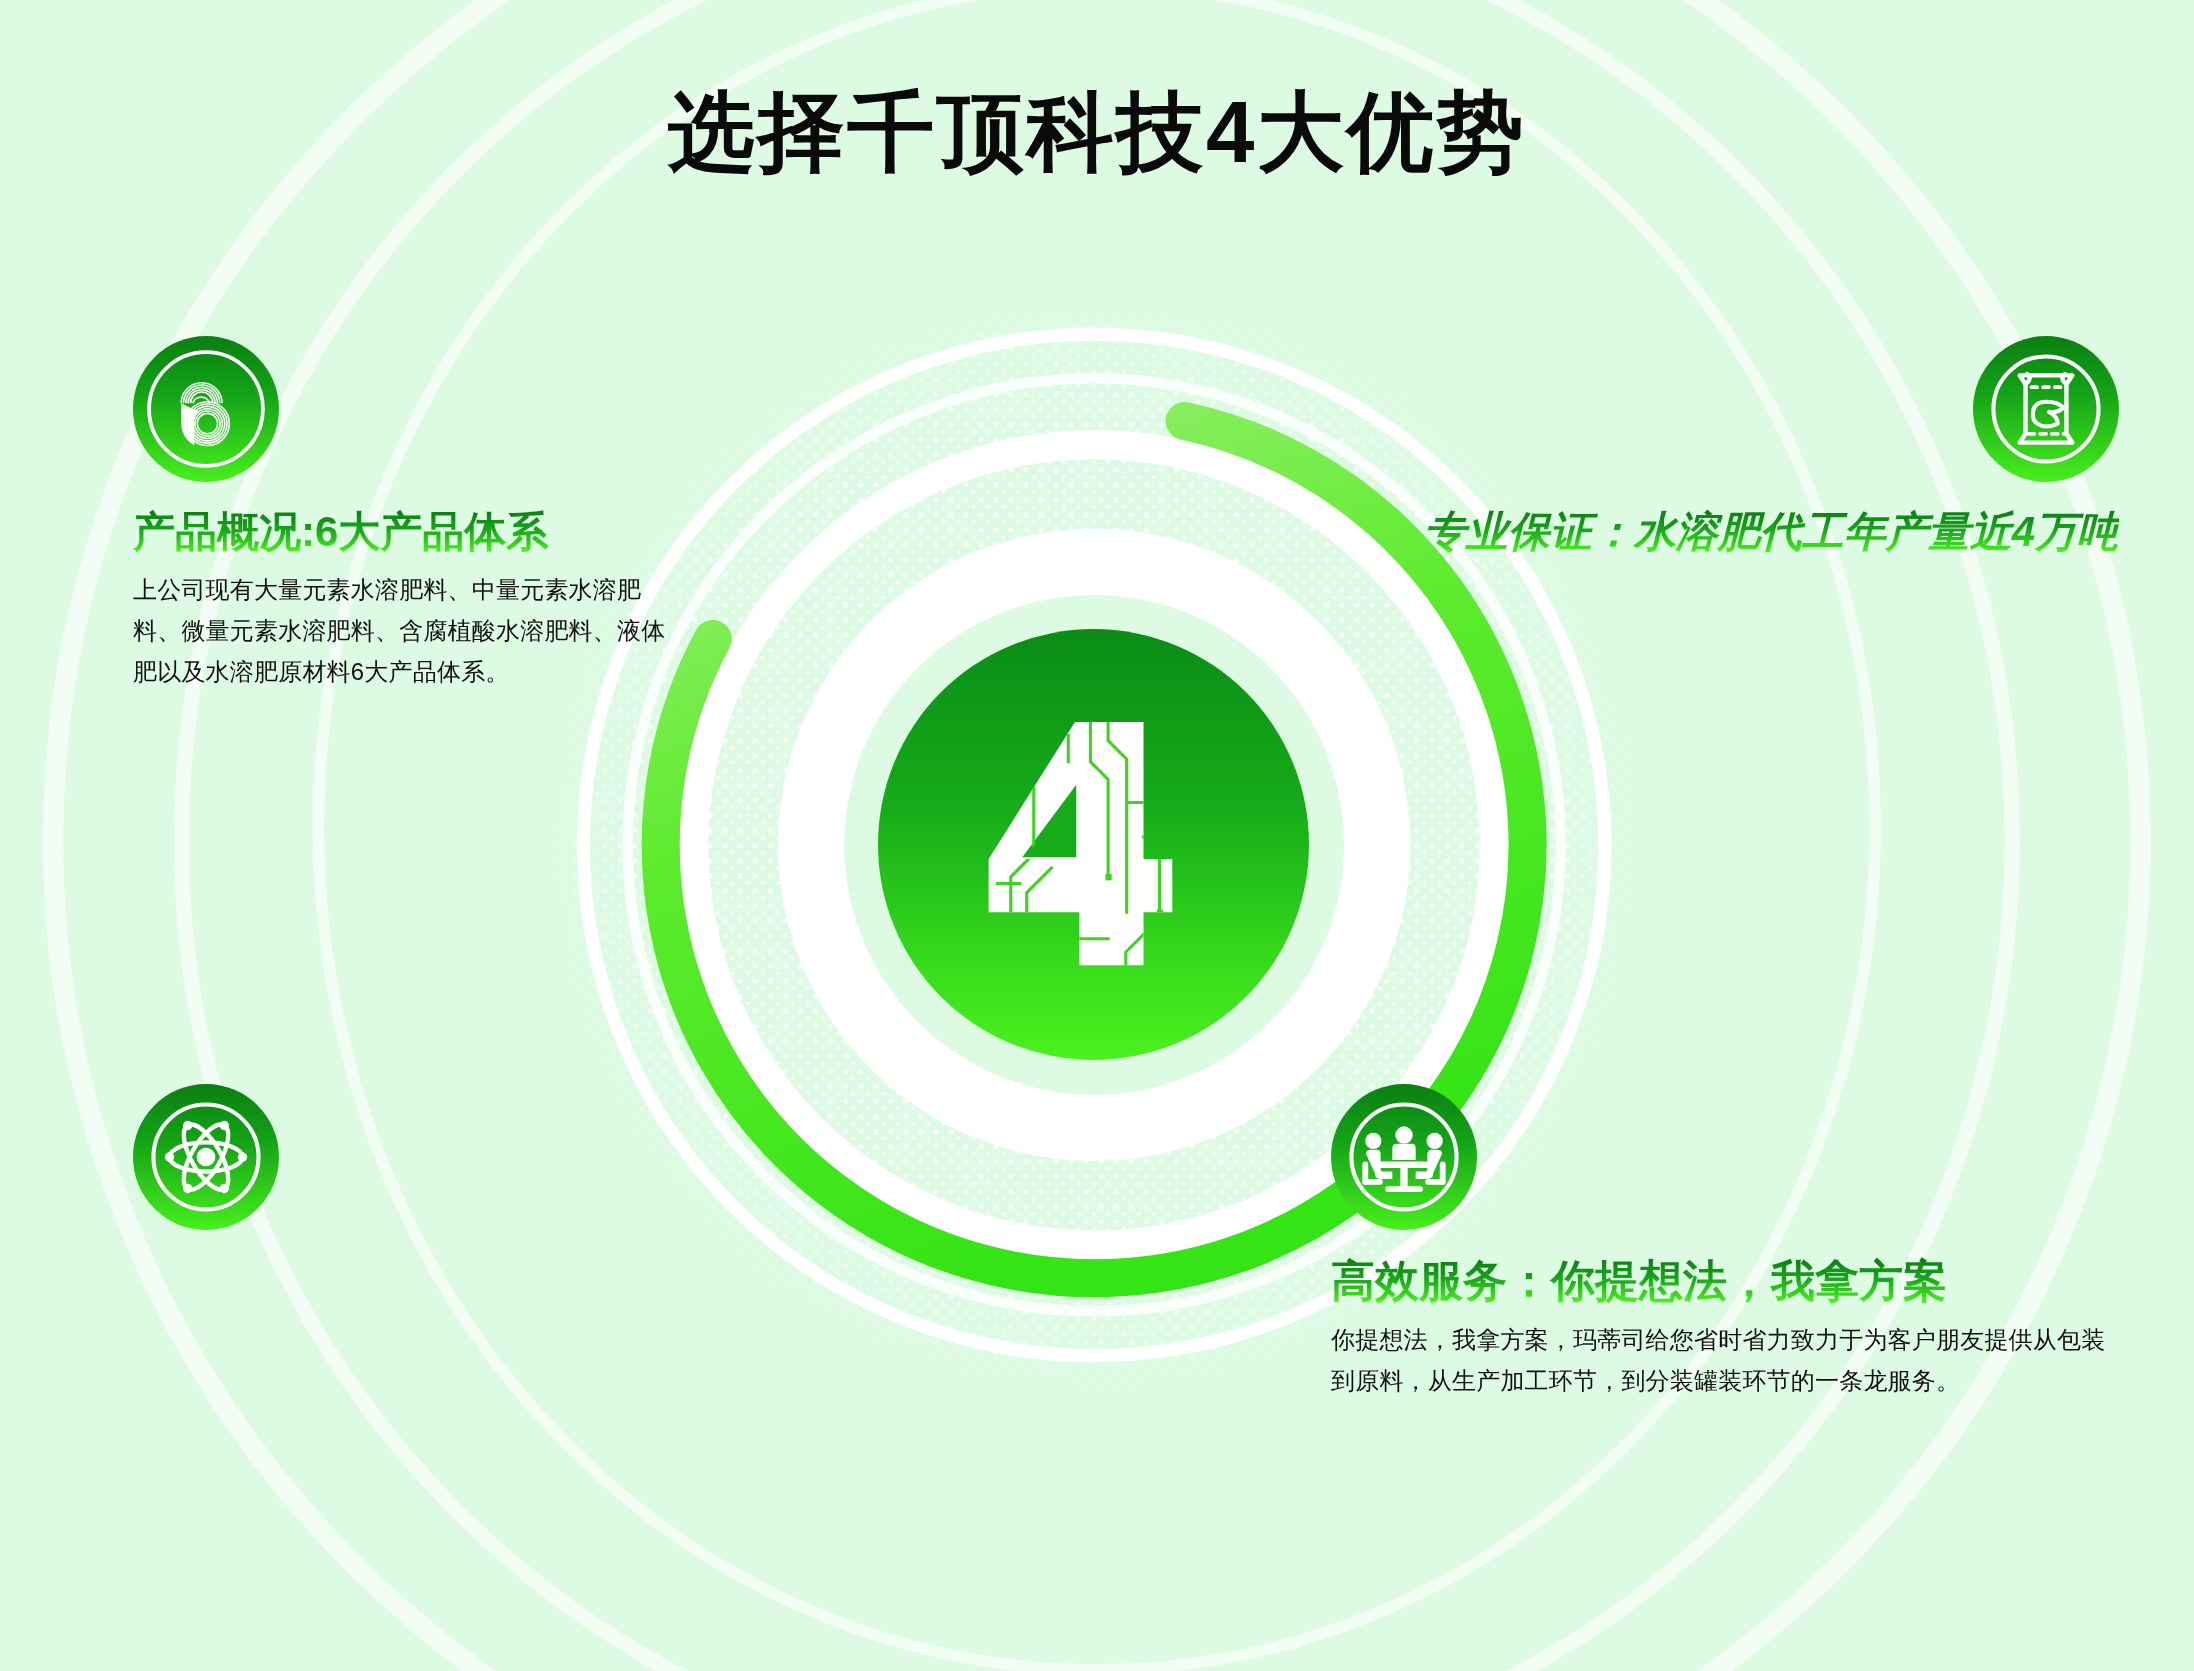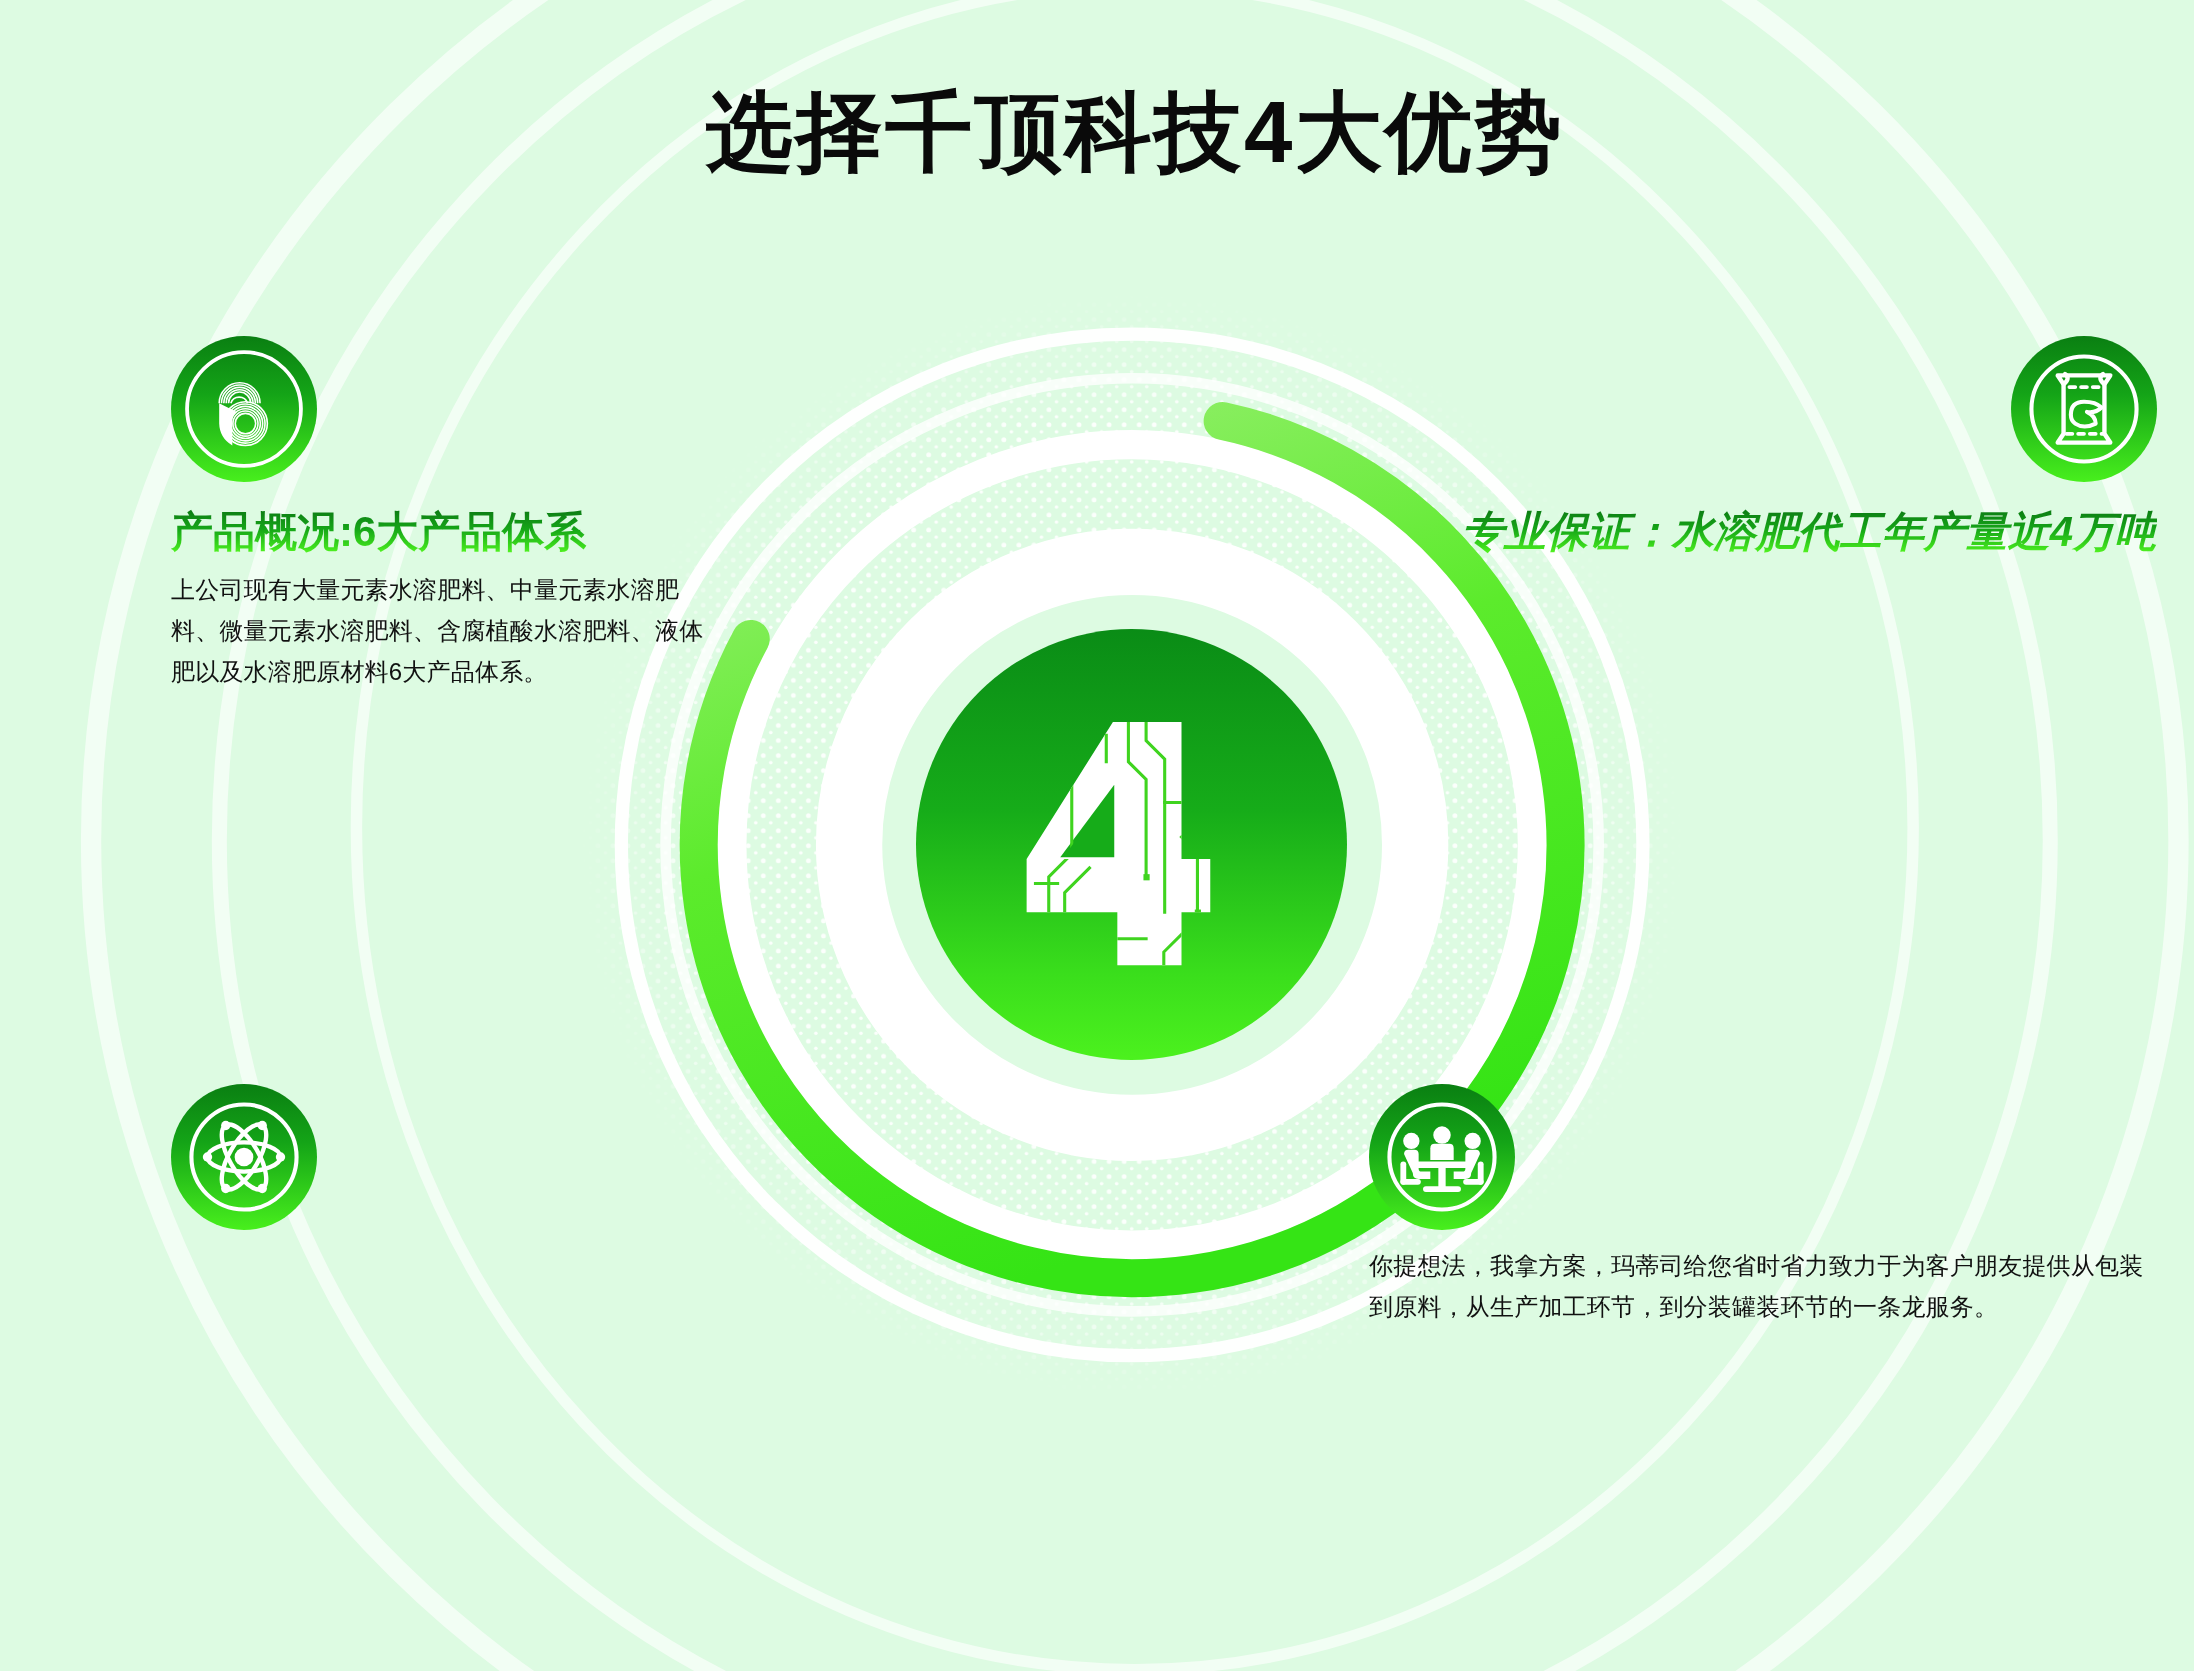--- a/index.html
+++ b/index.html
@@ -2,21 +2,21 @@
 <html style="font-size:7px"><head>
 <meta charset="utf-8">
 <style>
   html,body{margin:0;padding:0;}
   body{
     width:2194px;height:1672px;
     background:#ddfbe2;
     font-family:"Liberation Sans","DejaVu Sans",sans-serif;
     overflow:hidden;position:relative;
   }
-  .stage{position:absolute;inset:0;overflow:hidden;margin-left:38px;}
+  .stage{position:absolute;inset:0;overflow:hidden;}
 
   
   .bg-svg{position:absolute;left:0;top:0;width:2194px;height:1672px;}
 
   
   .title{
     position:absolute;left:0;top:88px;width:2194px;
     text-align:center;
     font-size:87px;font-weight:bold;color:#0a0a0a;
     letter-spacing:2.7px;line-height:1;
@@ -247,17 +247,18 @@
         <path d="M24 48 q0 -3 3 -3 h4 q3 0 3 3 v10 q0 2 2 2 h6 v5 h-8 q-4 0 -4 -4 z"></path>
         <rect x="21.5" y="53" width="4" height="16" rx="2"></rect>
         <rect x="21.5" y="65" width="14" height="4" rx="2"></rect>
 
         <circle cx="71" cy="39" r="5.6"></circle>
         <path d="M76 48 q0 -3 -3 -3 h-4 q-3 0 -3 3 v10 q0 2 -2 2 h-6 v5 h8 q4 0 4 -4 z"></path>
         <rect x="74.5" y="53" width="4" height="16" rx="2"></rect>
         <rect x="64.5" y="65" width="14" height="4" rx="2"></rect>
       </g>
     </svg>
+    <div class="head">高效服务：你提想法，我拿方案</div>
     <div class="body-text">你提想法，我拿方案，玛蒂司给您省时省力致力于为客户朋友提供从包装到原料，从生产加工环节，到分装罐装环节的一条龙服务。</div>
   </div>
 
 </div>
 
 
 </body></html>

